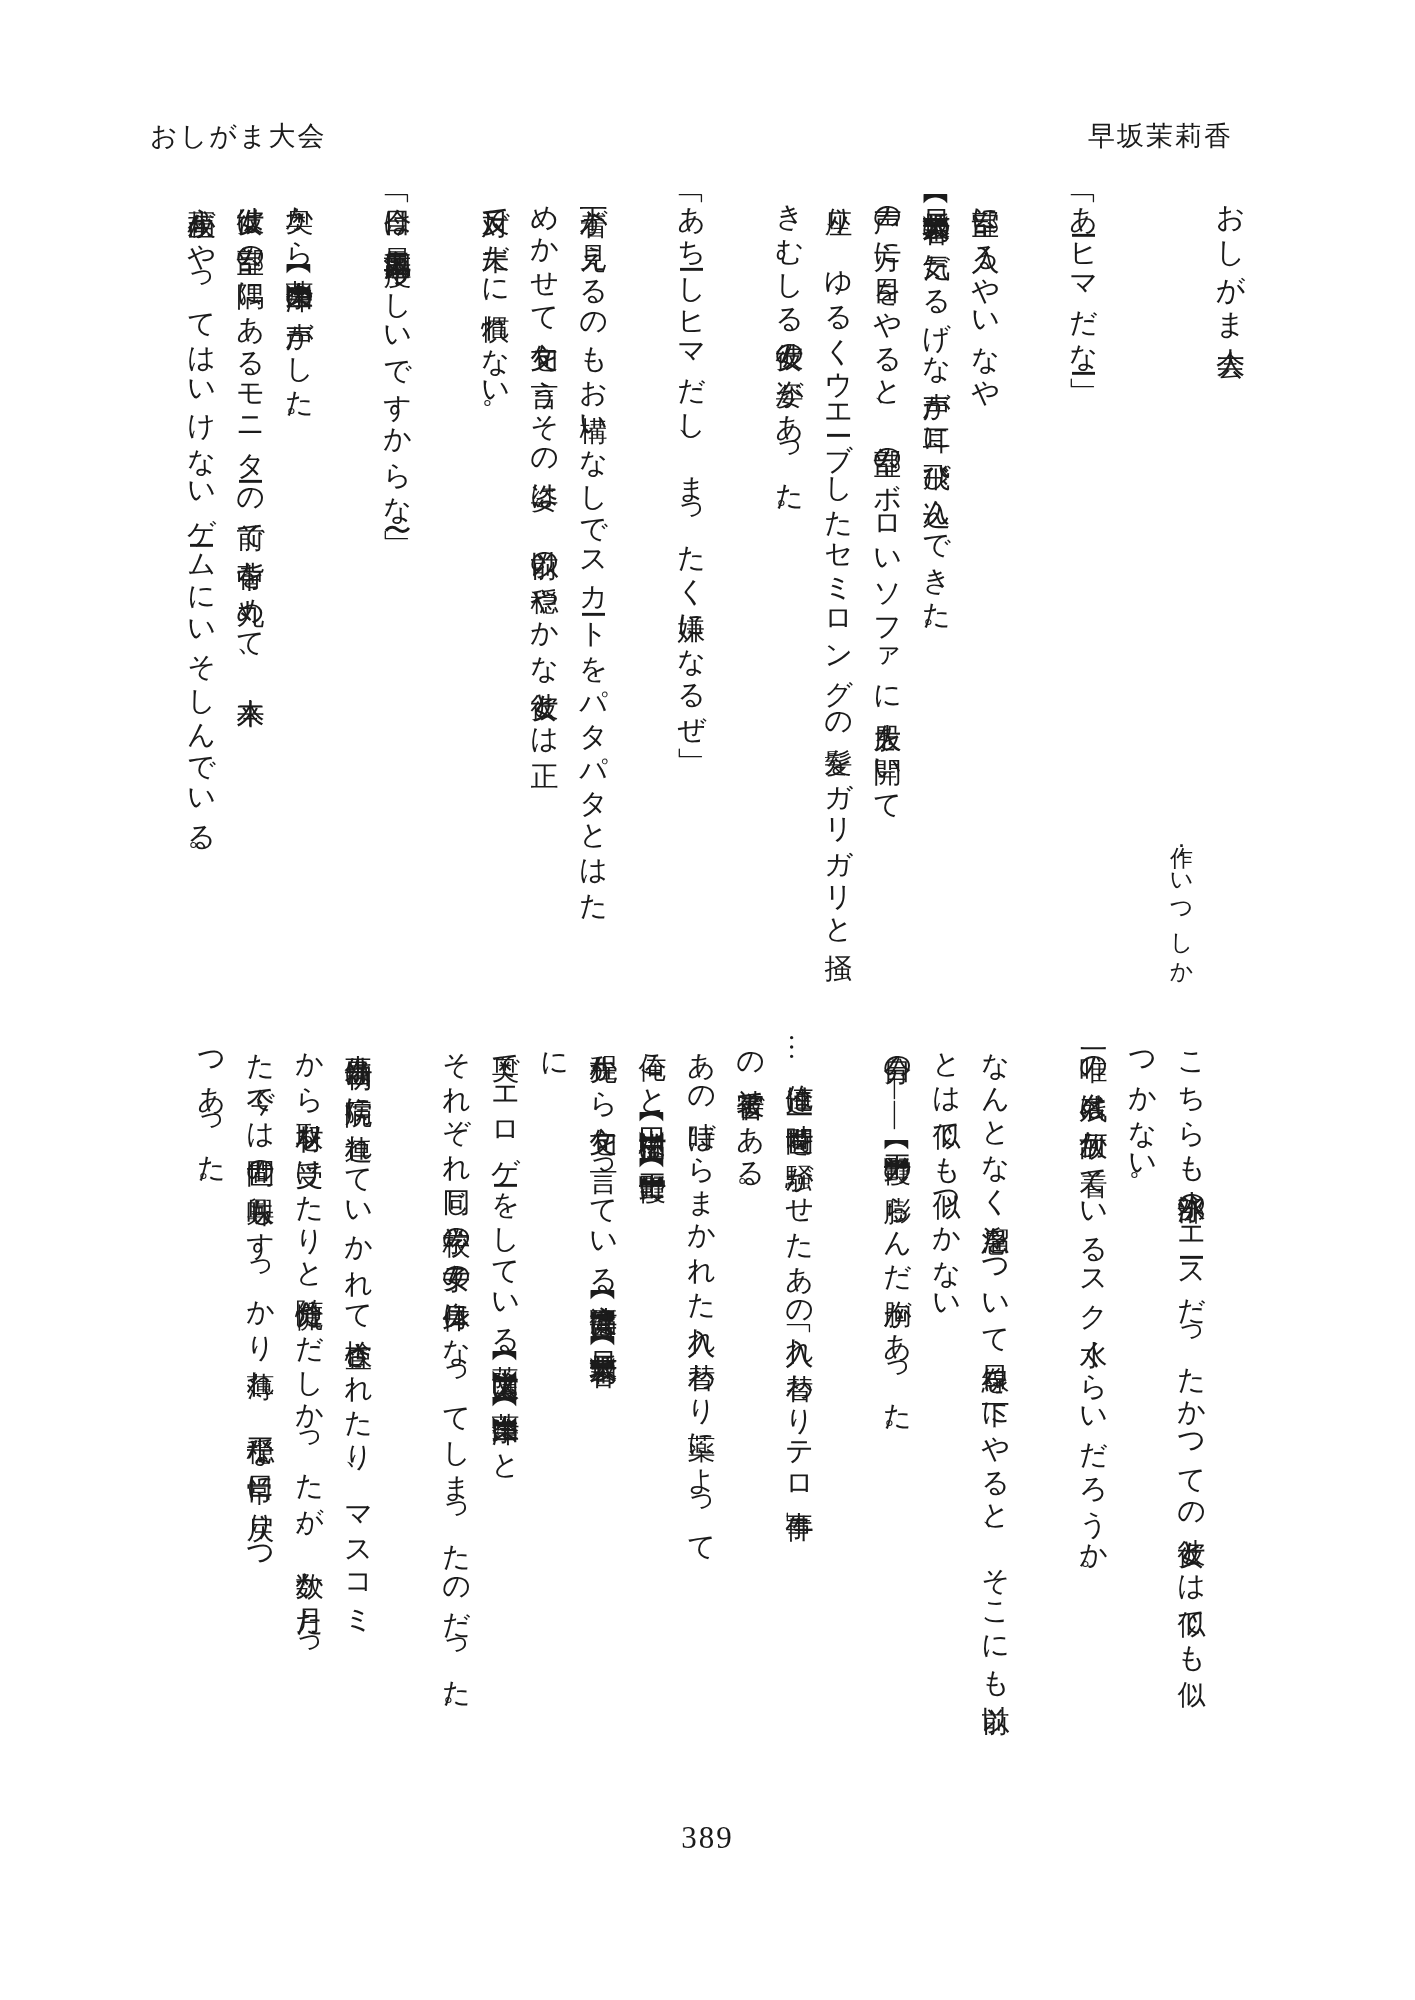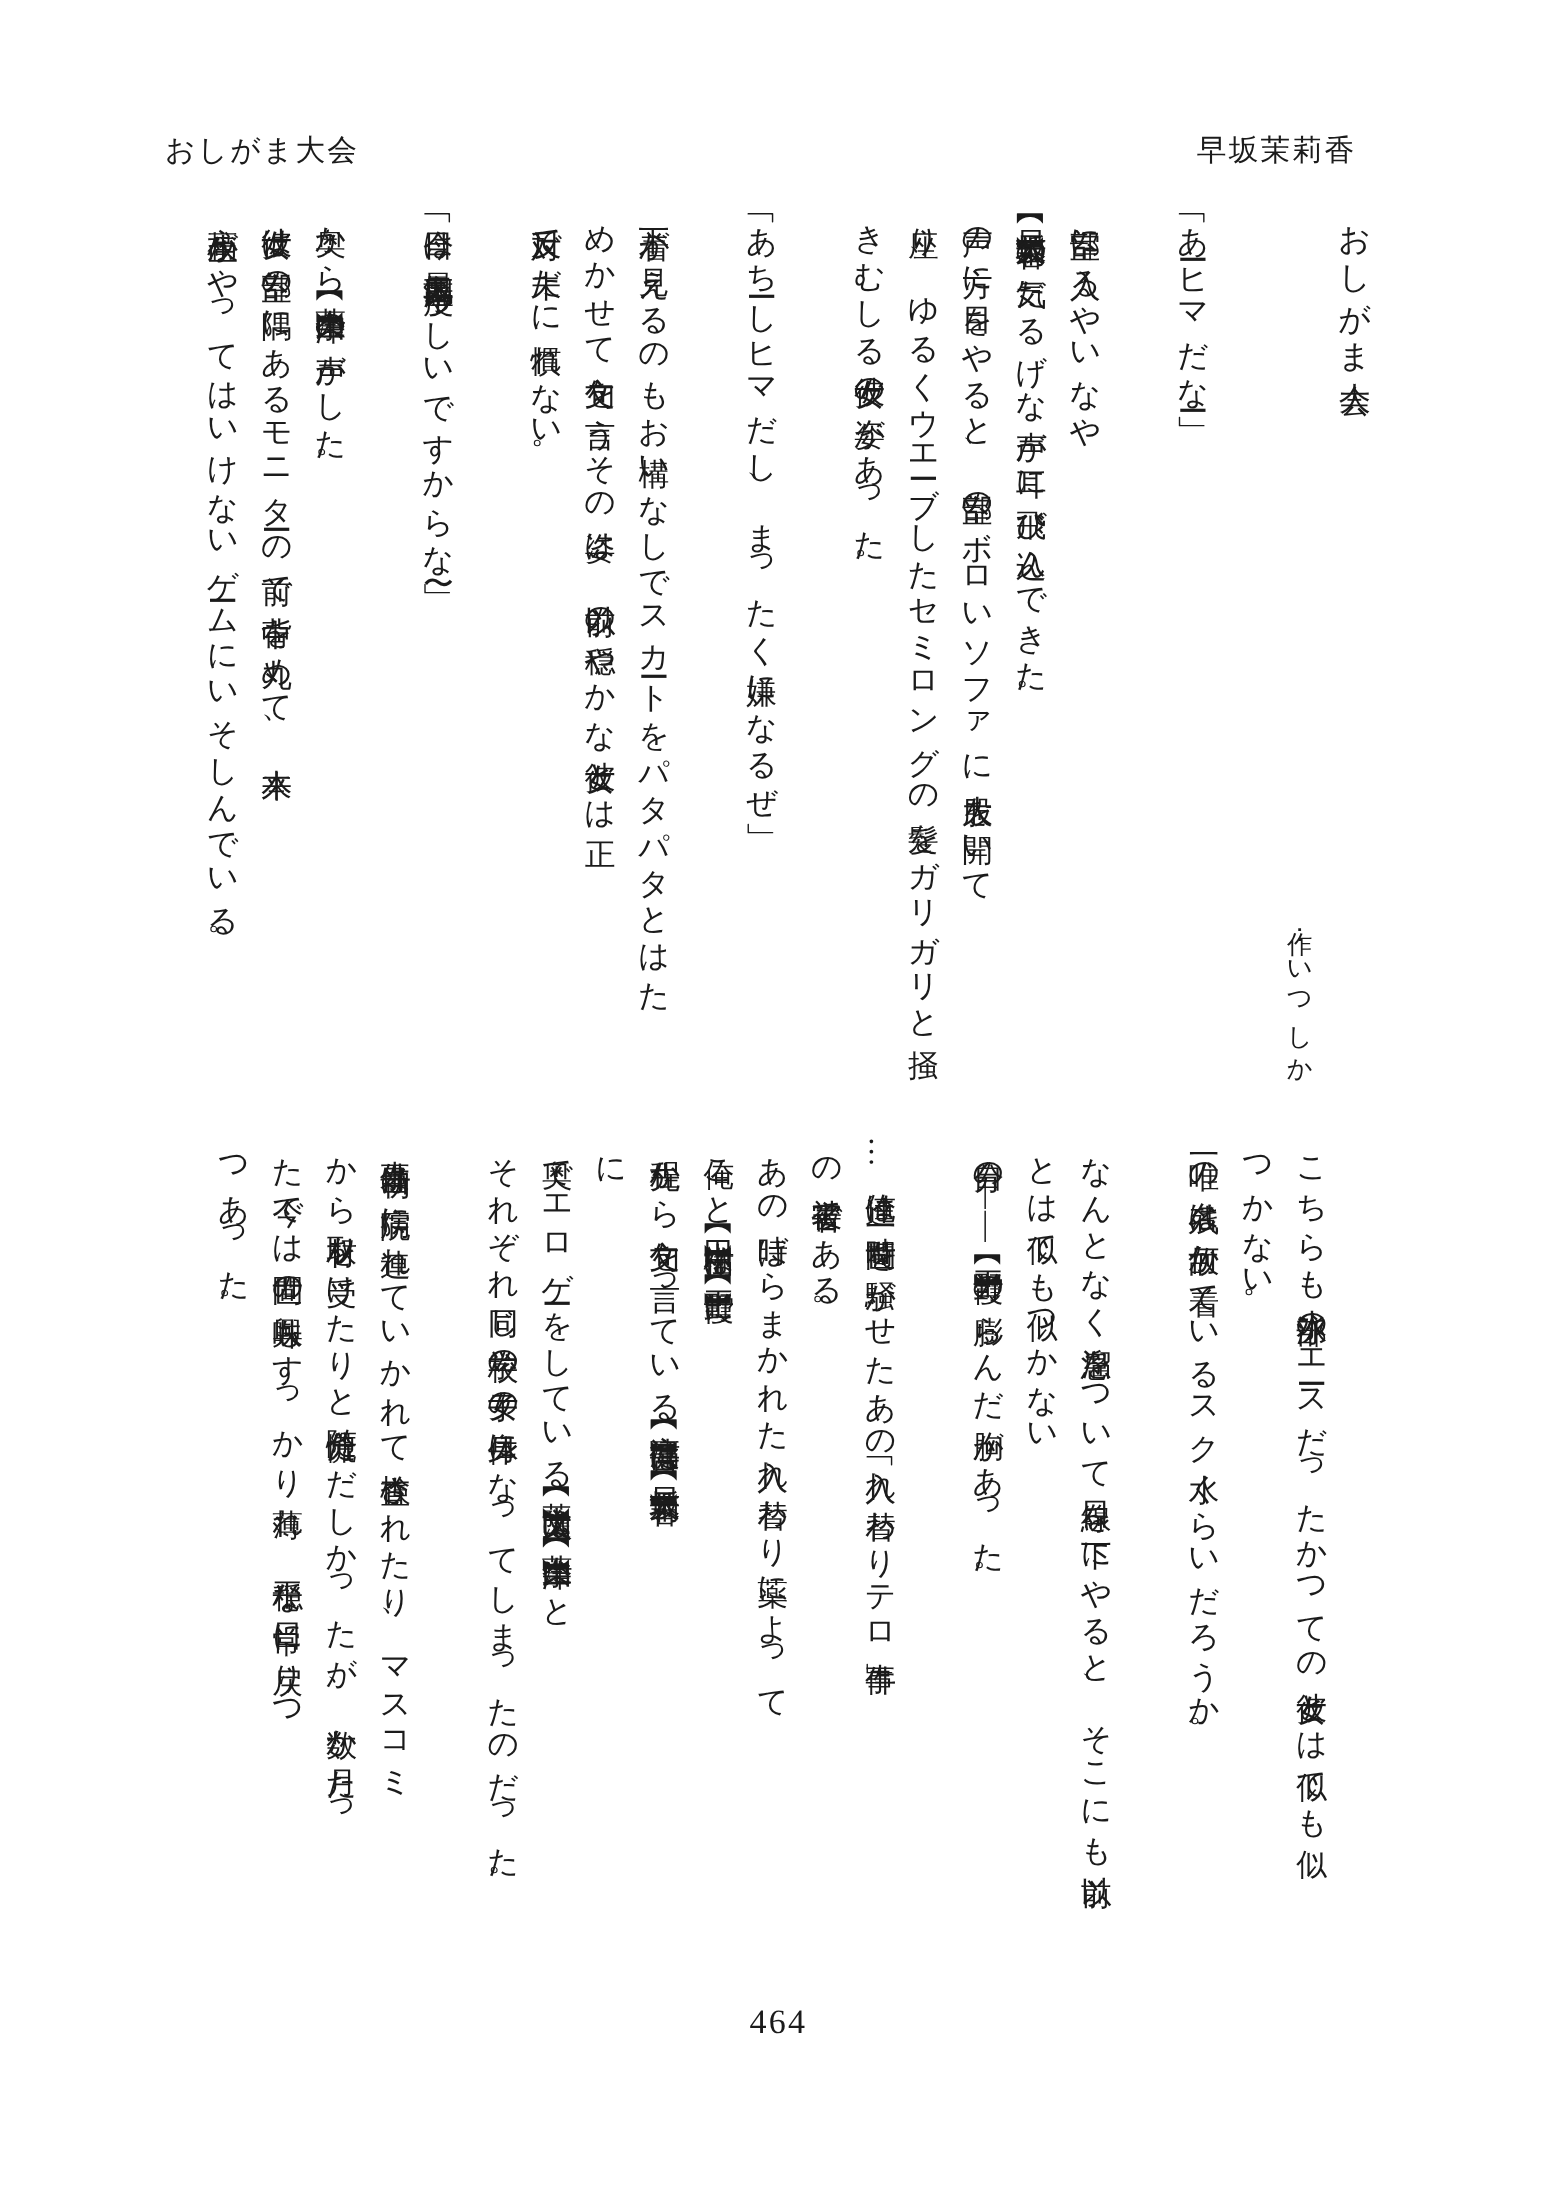--- a/index.html
+++ b/index.html
@@ -127,15 +127,15 @@
       <div class="line text">に</div>
       <div class="line text">奥でエロゲーをしている【蔭山文太】は【葉山奈津】にと</div>
       <div class="line text">それぞれ同じ学校の女子の身体になってしまったのだった。</div>
       <div class="line blank">　</div>
       <div class="line text">事件当初は病院に連れていかれて検査されたり、マスコミ</div>
       <div class="line text">から取材を受けたりと随分慌ただしかったが、数か月たっ</div>
       <div class="line text">た今では世間の興味もすっかり薄れ、平穏な日常に戻りつ</div>
       <div class="line text">つあった。</div>
     </div>
 
-  <div class="page-number">464</div>
+  <div class="page-number">389</div>
 
 </div>
 
 </body></html>

